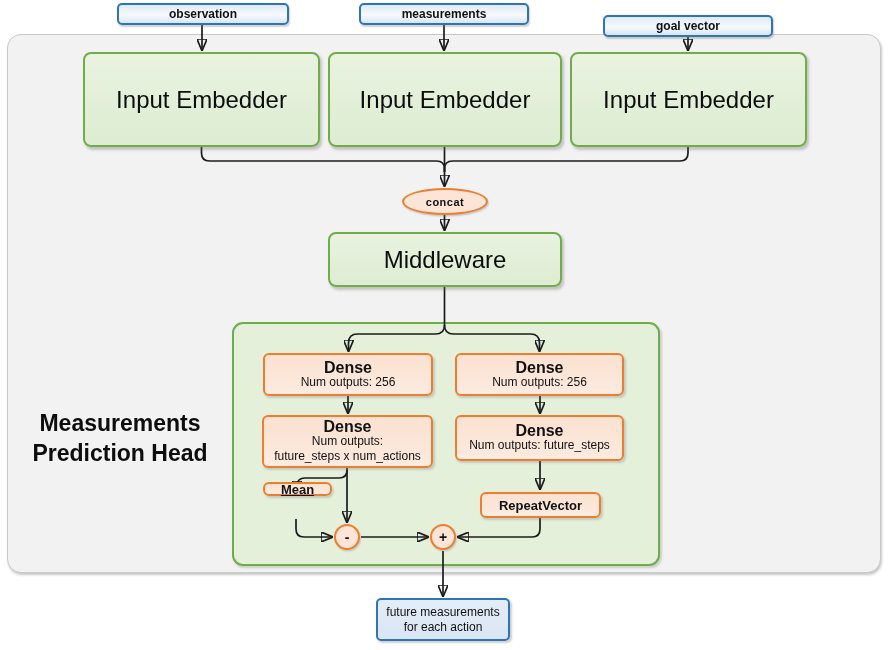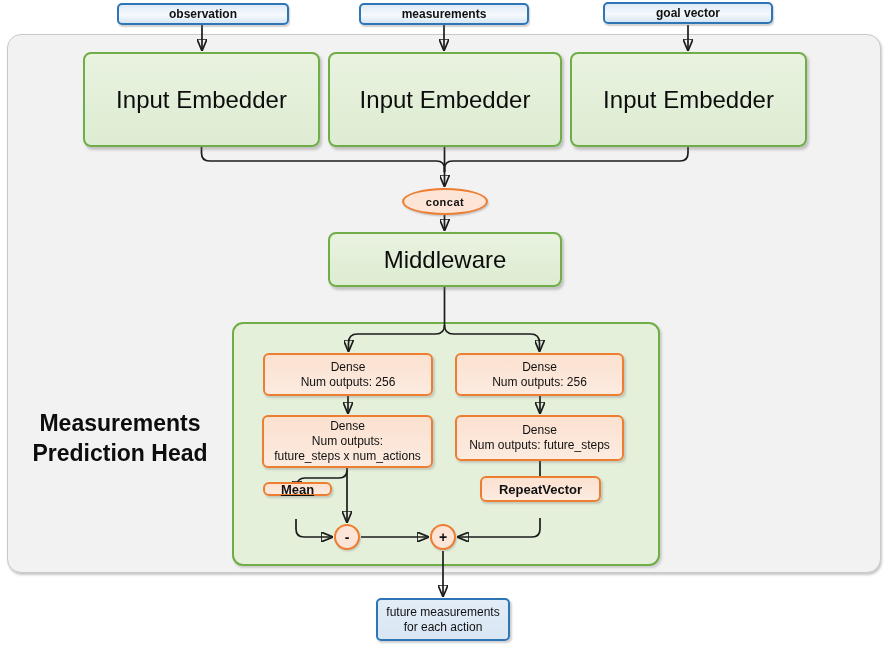--- a/index.html
+++ b/index.html
@@ -46,21 +46,21 @@
     font-size:24px; font-weight:normal; color:#0d0d0d;
     box-shadow:2px 2.5px 2.5px rgba(110,110,110,0.35); box-sizing:border-box;
   }
   
   .obox {
     position:absolute; background:linear-gradient(180deg,#fbe1d0 0%,#fcebe0 100%);
     border:2.4px solid #ed7d31; border-radius:6px;
     display:flex; flex-direction:column; align-items:center; justify-content:center;
     color:#111; box-shadow:1.5px 2px 2px rgba(120,120,120,0.3); box-sizing:border-box;
   }
-  .obox .t { font-size:12px; font-weight:normal; line-height:15px; }
+  .obox .t { font-size:16px; font-weight:bold; line-height:15px; }
   .obox .s { font-size:12px; line-height:15px; }
   .olabel { font-size:13px; font-weight:bold; }
   
   .ellipse {
     position:absolute; left:402px; top:188px; width:86px; height:27px;
     border:2.6px solid #ed7d31; border-radius:50%;
     background:linear-gradient(180deg,#fde9da 0%,#fcе3d2 60%,#fde9da 100%);
     background-color:#fce4d6;
     display:flex; align-items:center; justify-content:center;
     font-size:11px; font-weight:bold; letter-spacing:0.5px; color:#111;
@@ -109,21 +109,21 @@
     <path d="M347,470 q0,8 -8,8 h-34 q-8,0 -8,8 v6" marker-end="url(#arr)"></path>
     <path d="M296,519 v10 q0,8 8,8 h28" marker-end="url(#arr)"></path>
     <path d="M361,537 H428" marker-end="url(#arr)"></path>
     <path d="M540,461 V489" marker-end="url(#arr)"></path>
     <path d="M540,518 v11 q0,8 -8,8 h-74" marker-end="url(#arr)"></path>
     <path d="M443,551 V596" marker-end="url(#arr)"></path>
   </svg>
 
   <div class="blab" style="left:117px; top:3px; width:172px;">observation</div>
   <div class="blab" style="left:359px; top:3px; width:170px;">measurements</div>
-  <div class="blab" style="left:603px; top:2px; width:170px;">goal vector</div>
+  <div class="blab" style="left:603px; top:15px; width:170px;">goal vector</div>
 
   <div class="gbox" style="left:83px; top:52px; width:237px; height:95px;">Input Embedder</div>
   <div class="gbox" style="left:328px; top:52px; width:234px; height:95px;">Input Embedder</div>
   <div class="gbox" style="left:570px; top:52px; width:237px; height:95px;">Input Embedder</div>
 
   <div class="ellipse">concat</div>
 
   <div class="gbox" style="left:328px; top:232px; width:234px; height:55px;">Middleware</div>
 
   <div class="headtitle">
@@ -143,21 +143,21 @@
     <div class="t">Dense</div>
     <div class="s">Num outputs:</div>
     <div class="s">future_steps x num_actions</div>
   </div>
   <div class="obox" style="left:455px; top:415px; width:169px; height:46px;">
     <div class="t">Dense</div>
     <div class="s">Num outputs: future_steps</div>
   </div>
 
   <div class="obox olabel" style="left:263px; top:482px; width:69px; height:14px;text-decoration:underline;">Mean</div>
-  <div class="obox olabel" style="left:480px; top:476px; width:121px; height:26px;">RepeatVector</div>
+  <div class="obox olabel" style="left:480px; top:492px; width:121px; height:26px;">RepeatVector</div>
 
   <div class="opcircle" style="left:334px; top:524px;">-</div>
   <div class="opcircle" style="left:430px; top:524px;">+</div>
 
   <div class="outbox">
     <span>future measurements</span>
     <span>for each action</span>
   </div>
 
 </div>

